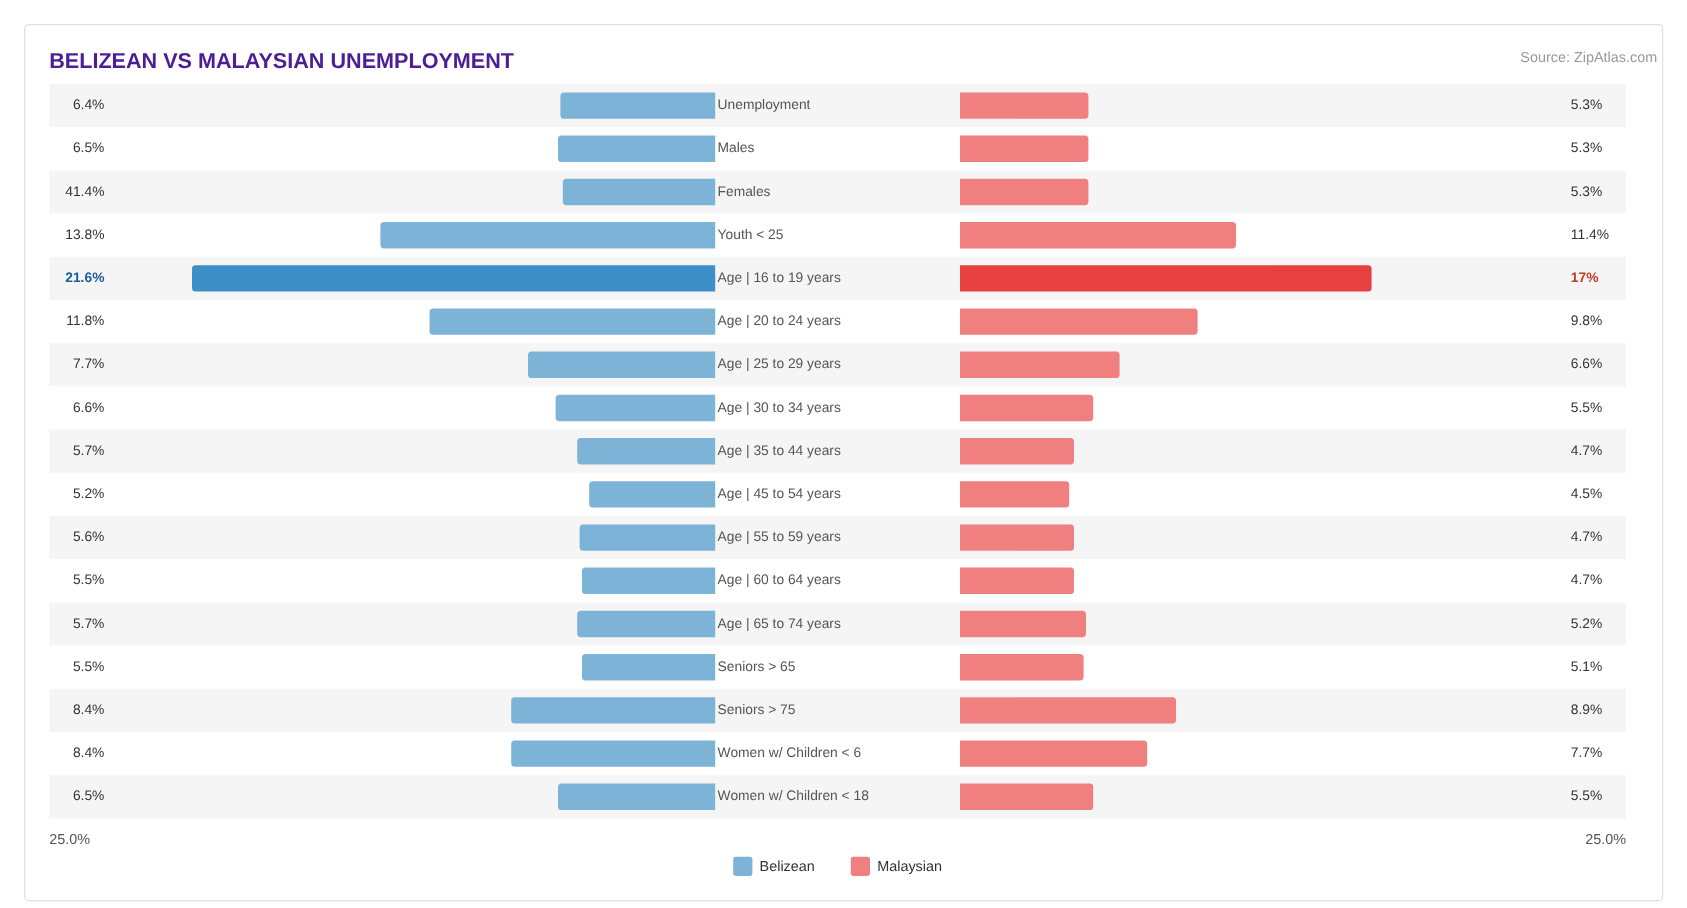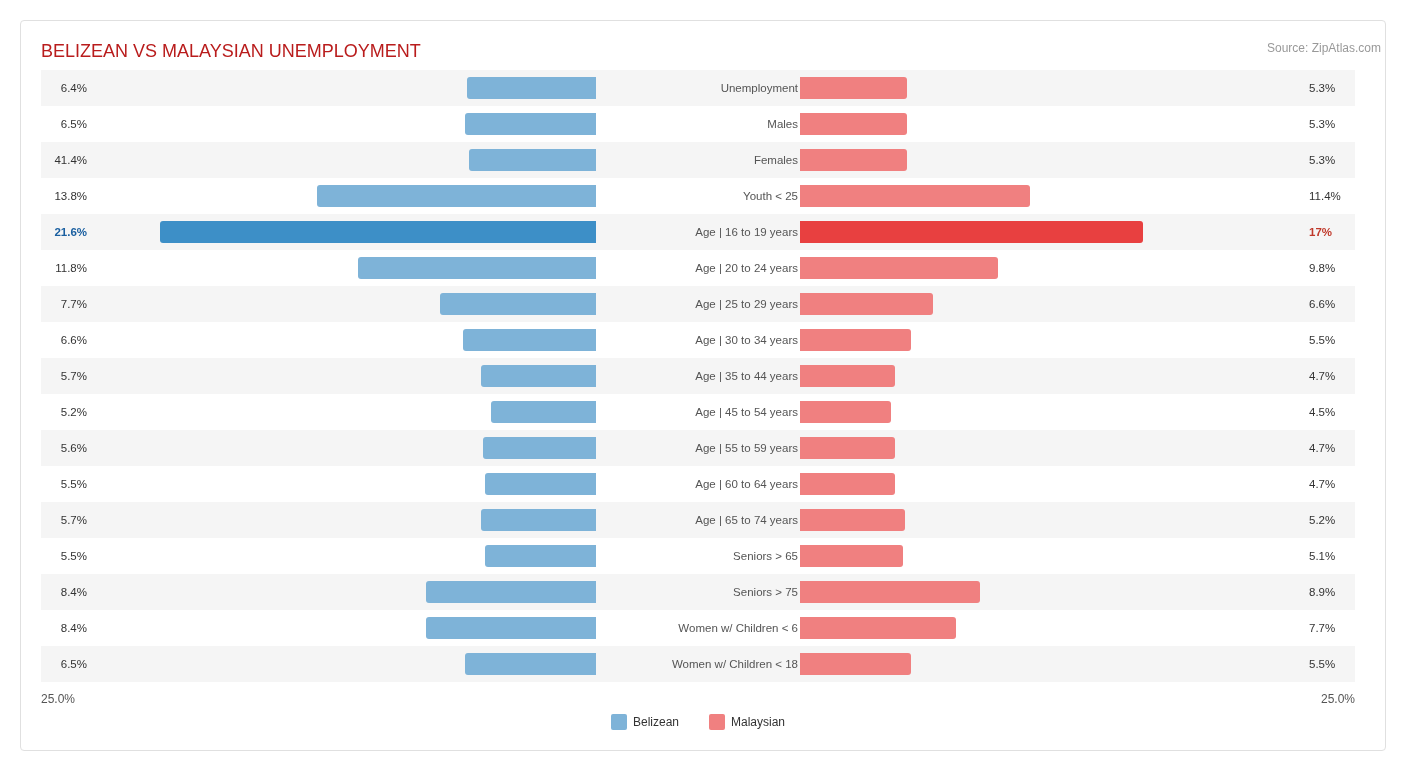--- a/index.html
+++ b/index.html
@@ -12,22 +12,22 @@
     }
     .chart-container {
       background: #fff;
       border: 1px solid #e0e0e0;
       border-radius: 4px;
       padding: 20px 30px 20px 20px;
       position: relative;
     }
     .chart-title {
       font-size: 18px;
-      font-weight: normal;
-      color: #b91c1c;
+      font-weight: bold;
+      color: #4c1d95;
       margin-bottom: 8px;
     }
     .source-text {
       position: absolute;
       top: 20px;
       right: 4px;
       font-size: 12px;
       color: #999;
     }
     .x-axis {
@@ -109,21 +109,21 @@
     .right-num {
       width: 50px;
       text-align: left;
       font-size: 11.5px;
       color: #333;
       flex-shrink: 0;
       padding-left: 4px;
     }
     .mid-label {
       width: 200px;
-      text-align: right;
+      text-align: left;
       font-size: 11.5px;
       color: #555;
       flex-shrink: 0;
       z-index: 5;
     }
 
     .bar-blue-inner {
       height: 22px;
       background: #7eb3d8;
       border-radius: 3px 0 0 3px;

